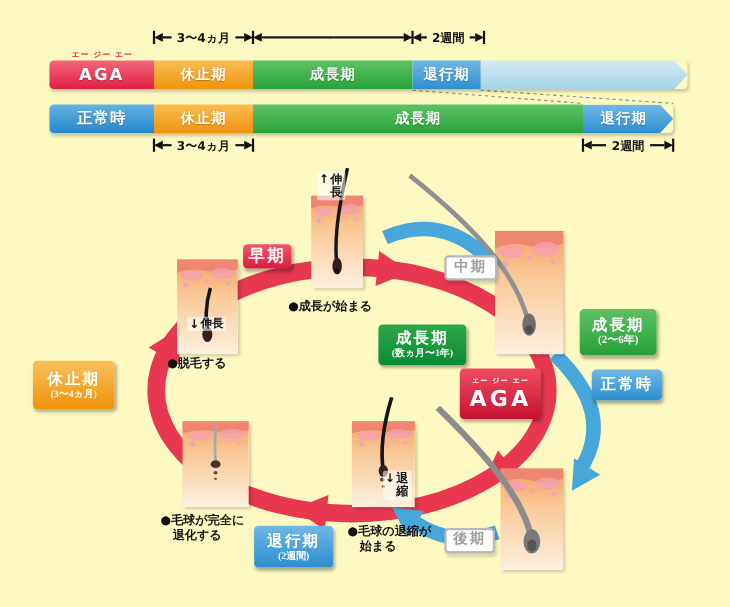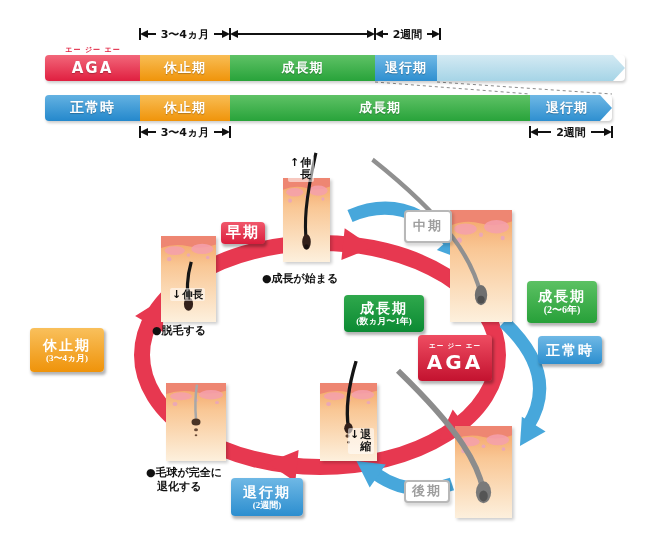--- a/index.html
+++ b/index.html
@@ -1,17 +1,17 @@
 <!DOCTYPE html>
 <html><head>
 <meta charset="utf-8">
 <style>
   * { margin:0; padding:0; box-sizing:border-box; }
   body { font-family:"DejaVu Sans","Liberation Sans",sans-serif; background:#e8e6e0; }
-  .stage { position:relative; width:664px; height:552px; background:#ffffff; overflow:hidden; }
+  .stage { position:relative; width:664px; height:552px; background:#fef9c3; overflow:hidden; }
 
   
   .timeline { position:absolute; left:0; top:0; width:664px; height:150px; }
   .tl-svg { position:absolute; left:0; top:0; }
   .tick { position:absolute; width:2px; height:12px; background:#111; }
   .spanarrow { position:absolute; height:16px; display:flex; align-items:center; }
   .spanarrow .ln { flex:1; height:2px; background:#111; min-width:4px; }
   .ah-l { width:0; height:0; border-top:4px solid transparent; border-bottom:4px solid transparent; border-right:8px solid #111; }
   .ah-r { width:0; height:0; border-top:4px solid transparent; border-bottom:4px solid transparent; border-left:8px solid #111; }
   .spanarrow .lbl { padding:0 5px; font-weight:bold; font-size:11px; color:#111; white-space:nowrap; }
@@ -200,21 +200,21 @@
     <svg class="follicle" style="left:455px;top:276px" width="57" height="92" viewBox="0 0 60 100" preserveAspectRatio="none">
       <use href="#folBase"></use>
       <path d="M30,70 C24,42 8,8 -60,-60" stroke="#8c8c8c" stroke-width="6" fill="none"></path>
       <ellipse cx="30" cy="72" rx="8" ry="12" fill="#7a7a7a"></ellipse>
       <ellipse cx="30" cy="76" rx="4.5" ry="6" fill="#555555"></ellipse>
     </svg>
 
     <div class="box box-red" style="left:221px;top:72px;width:44px;height:22px">
       <span class="t" style="font-size:15px">早期</span>
     </div>
-    <div class="box box-plain" style="left:404px;top:60px;width:48px;height:33px">
+    <div class="box box-plain" style="left:404px;top:82px;width:48px;height:23px">
       <span class="t">中期</span>
     </div>
     <div class="box box-plain" style="left:404px;top:330px;width:46px;height:23px">
       <span class="t">後期</span>
     </div>
 
     <div class="box box-dgreen" style="left:344px;top:145px;width:80px;height:37px">
       <span class="t">成長期</span>
       <span class="s">(数ヵ月〜1年)</span>
     </div>
@@ -240,20 +240,22 @@
 
     <div class="box box-blue" style="left:231px;top:328px;width:72px;height:38px">
       <span class="t">退行期</span>
       <span class="s">(2週間)</span>
     </div>
 
     <div class="note" style="left:262px;top:122px">●成長が始まる</div>
     <div class="note" style="left:152px;top:174px">●脱毛する</div>
     <div class="note" style="left:146px;top:316px">●毛球が完全に
 退化する</div>
+    <div class="note" style="left:316px;top:326px">●毛球の退縮が
+始まる</div>
 
     <div class="mini" style="left:288px;top:6px">
       <span class="arr">↑</span>
       <span class="vtext">伸長</span>
     </div>
     <div class="mini" style="left:170px;top:138px">
       <span class="arr">↓</span>
       <span class="htx">伸長</span>
     </div>
     <div class="mini" style="left:348px;top:278px">

